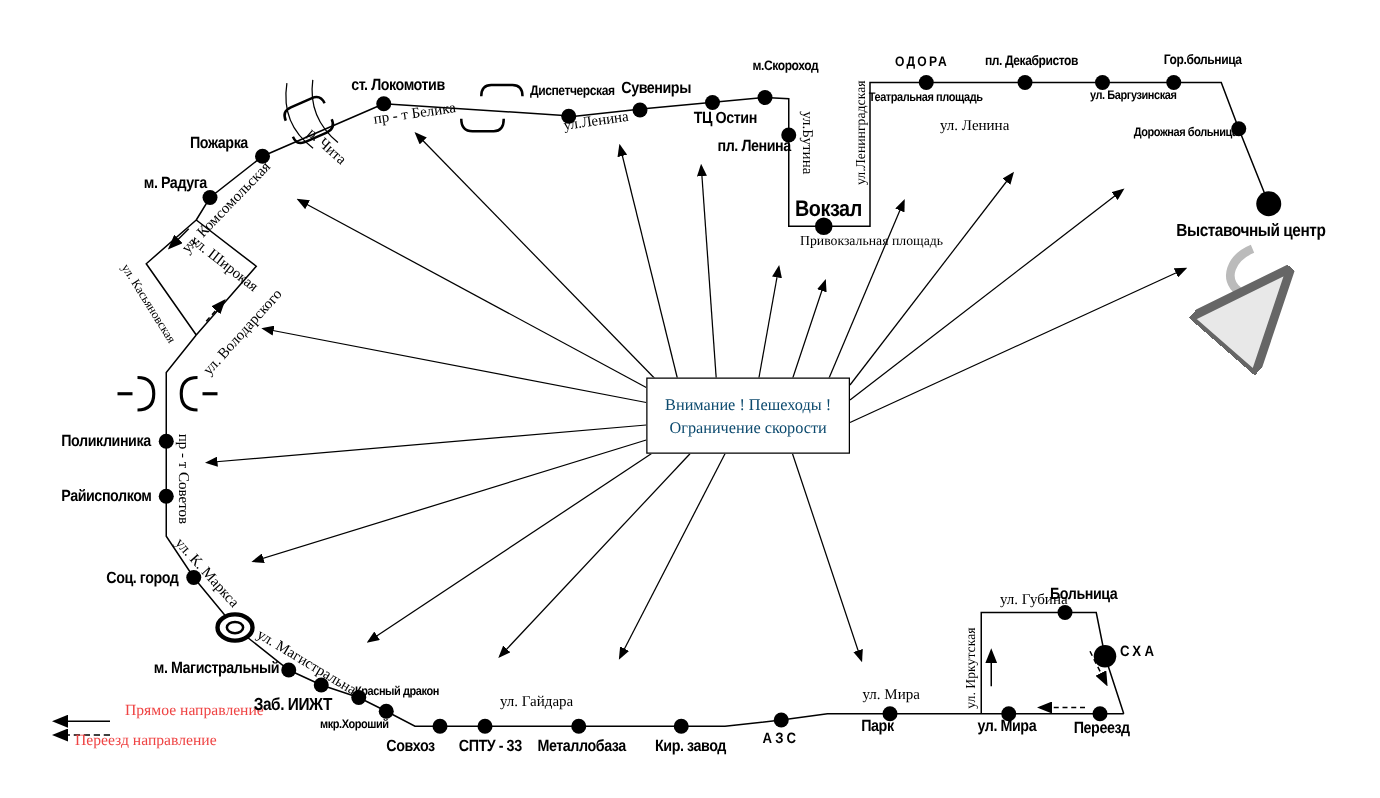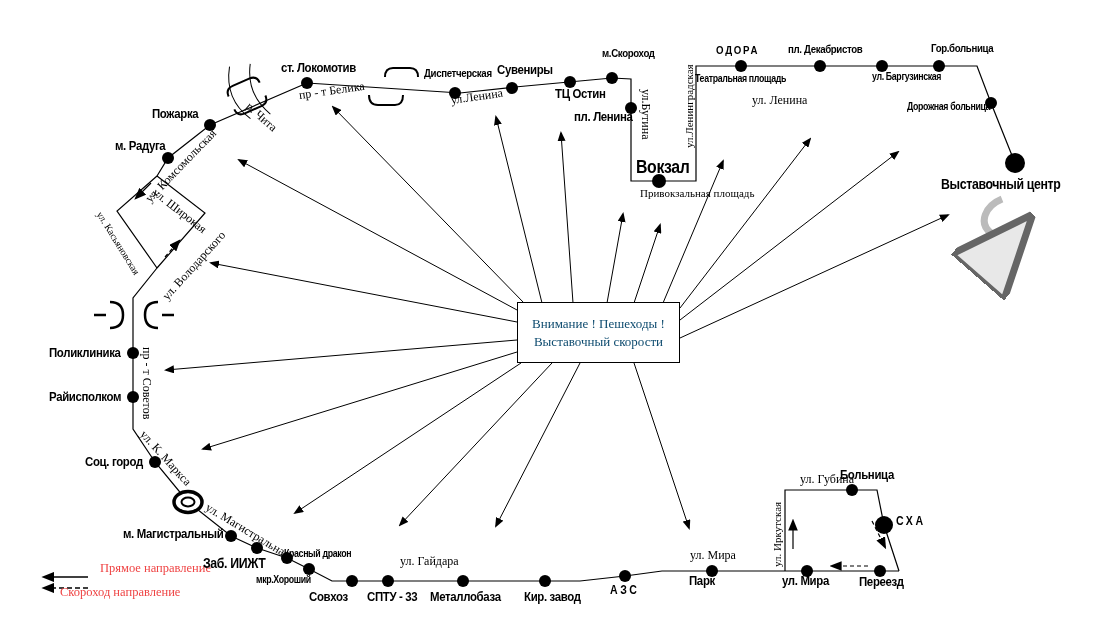--- a/index.html
+++ b/index.html
@@ -127,25 +127,25 @@
       <circle cx="625" cy="576" r="6" fill="#000000"></circle>
       <circle cx="712" cy="571" r="6" fill="#000000"></circle>
       <circle cx="807" cy="571" r="6" fill="#000000"></circle>
       <circle cx="880" cy="571" r="6" fill="#000000"></circle>
       <circle cx="852" cy="490" r="6" fill="#000000"></circle>
       <circle cx="884" cy="525" r="9" fill="#000000"></circle>
     </svg>
 
   <div class="note-box">
     <div>Внимание ! Пешеходы !</div>
-    <div>Выставочный скорости</div>
+    <div>Ограничение скорости</div>
   </div>
 
   <div class="legend-text" style="left:100px;top:561px;">Прямое направление</div>
-  <div class="legend-text" style="left:60px;top:585px;">Скороход направление</div>
+  <div class="legend-text" style="left:60px;top:585px;">Переезд направление</div>
 
   <div id="labels">
       <div class="label stop" style="left: 281px; top: 61px; transform: scaleX(0.88);">ст. Локомотив</div>
       <div class="label stop" style="left: 152px; top: 107px; transform: scaleX(0.88);">Пожарка</div>
       <div class="label stop" style="left: 115px; top: 139px; transform: scaleX(0.88);">м. Радуга</div>
       <div class="label stop" style="left: 424px; top: 68px; font-size: 11px; transform: scaleX(0.88);">Диспетчерская</div>
       <div class="label stop" style="left: 497px; top: 63px; transform: scaleX(0.88);">Сувениры</div>
       <div class="label stop" style="left: 555px; top: 87px; transform: scaleX(0.88);">ТЦ Остин</div>
       <div class="label stop" style="left: 602px; top: 48px; font-size: 11px; transform: scaleX(0.88);">м.Скороход</div>
       <div class="label stop" style="left: 574px; top: 110px; transform: scaleX(0.88);">пл. Ленина</div>

